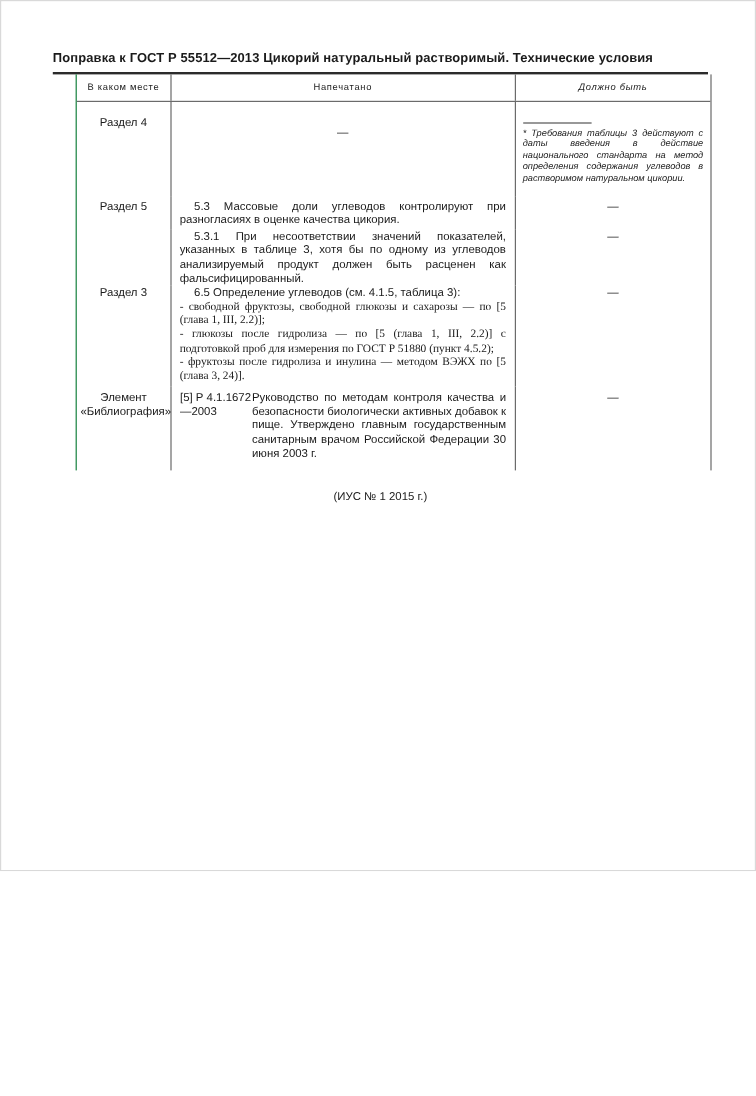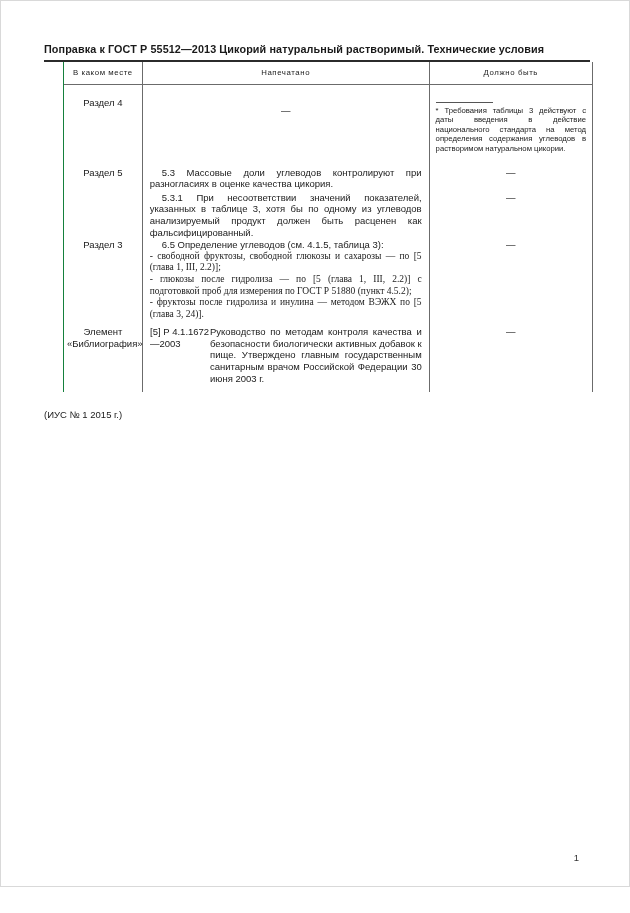--- a/index.html
+++ b/index.html
@@ -1,38 +1,38 @@
 <!DOCTYPE html>
 <html><head>
 <meta charset="utf-8">
 <style>
   * { margin:0; padding:0; box-sizing:border-box; }
   html,body { background:#ffffff; }
   .page {
     position:relative;
-    width:630px; height:887px;
+    width:630px; height:726px;
     background:#ffffff;
     border:1px solid #d9d9d9;
     font-family:"Liberation Sans", sans-serif;
     color:#1a1a1a;
     overflow:hidden;
   }
   .content { position:absolute; left:43px; top:42px; width:546px; }
   .doc-title { font-size:10.8px; font-weight:700; letter-spacing:0.1px; }
   .title-rule { margin-top:5px; height:2px; background:#2b2b2b; }
 
   .amend-table {
     margin-left:19px; width:530px;
     border-left:1px solid #15803d; border-right:1px solid #6b6b6b;
     font-size:9.5px; line-height:11.6px;
   }
   .t-row { display:flex; align-items:stretch; }
   .c1 { width:79px;  border-right:1px solid #6b6b6b; text-align:center; padding:0 3px; }
   .c2 { width:288px; border-right:1px solid #6b6b6b; padding:0 7px; }
-  .c3 { width:163px; padding:0 6px; }
+  .c3 { width:163px; padding:0 6px;font-style:italic; }
 
   .t-head { border-bottom:1px solid #6b6b6b; }
   .t-head > div {
     display:flex; align-items:center; justify-content:center;
     font-size:7.8px; letter-spacing:0.6px; color:#222;
     padding-top:5px; padding-bottom:5px;
   }
 
   .r1 > div { padding-top:12px; padding-bottom:10px; }
   .r2 > div { padding-top:3px;  padding-bottom:1px; }
@@ -45,21 +45,21 @@
   .dash-line { text-align:center; }
   .gap-top { margin-top:8px; }
 
   .fn-sep { width:57px; border-top:1px solid #555; margin:5px 0 3px; }
   .fn { font-size:7.7px; line-height:9.6px; text-align:justify; }
 
   .bib { display:flex; }
   .bib-code { flex:0 0 60px; width:60px; }
   .bib-text { flex:1; text-align:justify; }
 
-  .issue-note { margin-top:17px; width:100%; text-align:left; font-size:9.5px; }
+  .issue-note { margin-top:17px; width:100%; text-align:center; font-size:9.5px; }
   .page-number { position:absolute; right:50px; top:851px; font-size:9.5px; color:#333; }
 </style>
 </head>
 <body>
 
 <div class="page">
   <div class="content">
 
     <div class="doc-title">Поправка к ГОСТ Р 55512—2013 Цикорий натуральный растворимый. Технические условия</div>
     <div class="title-rule"></div>

